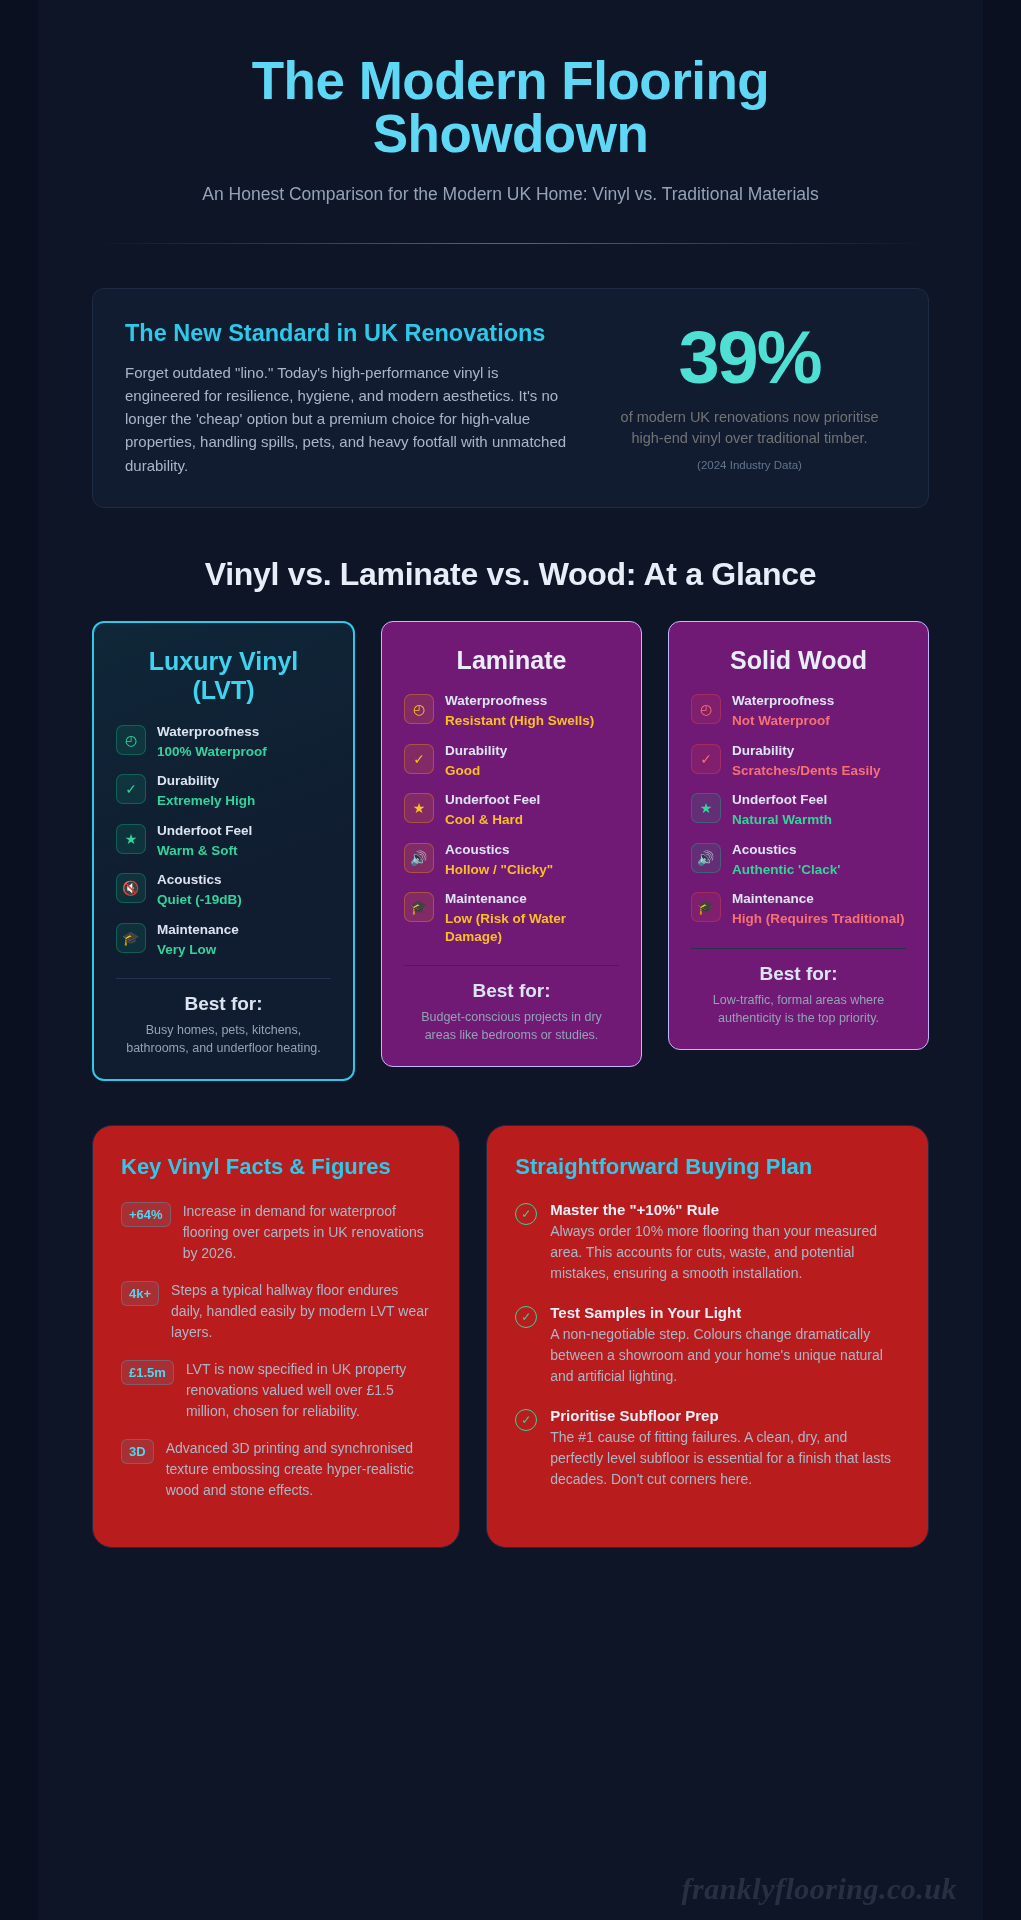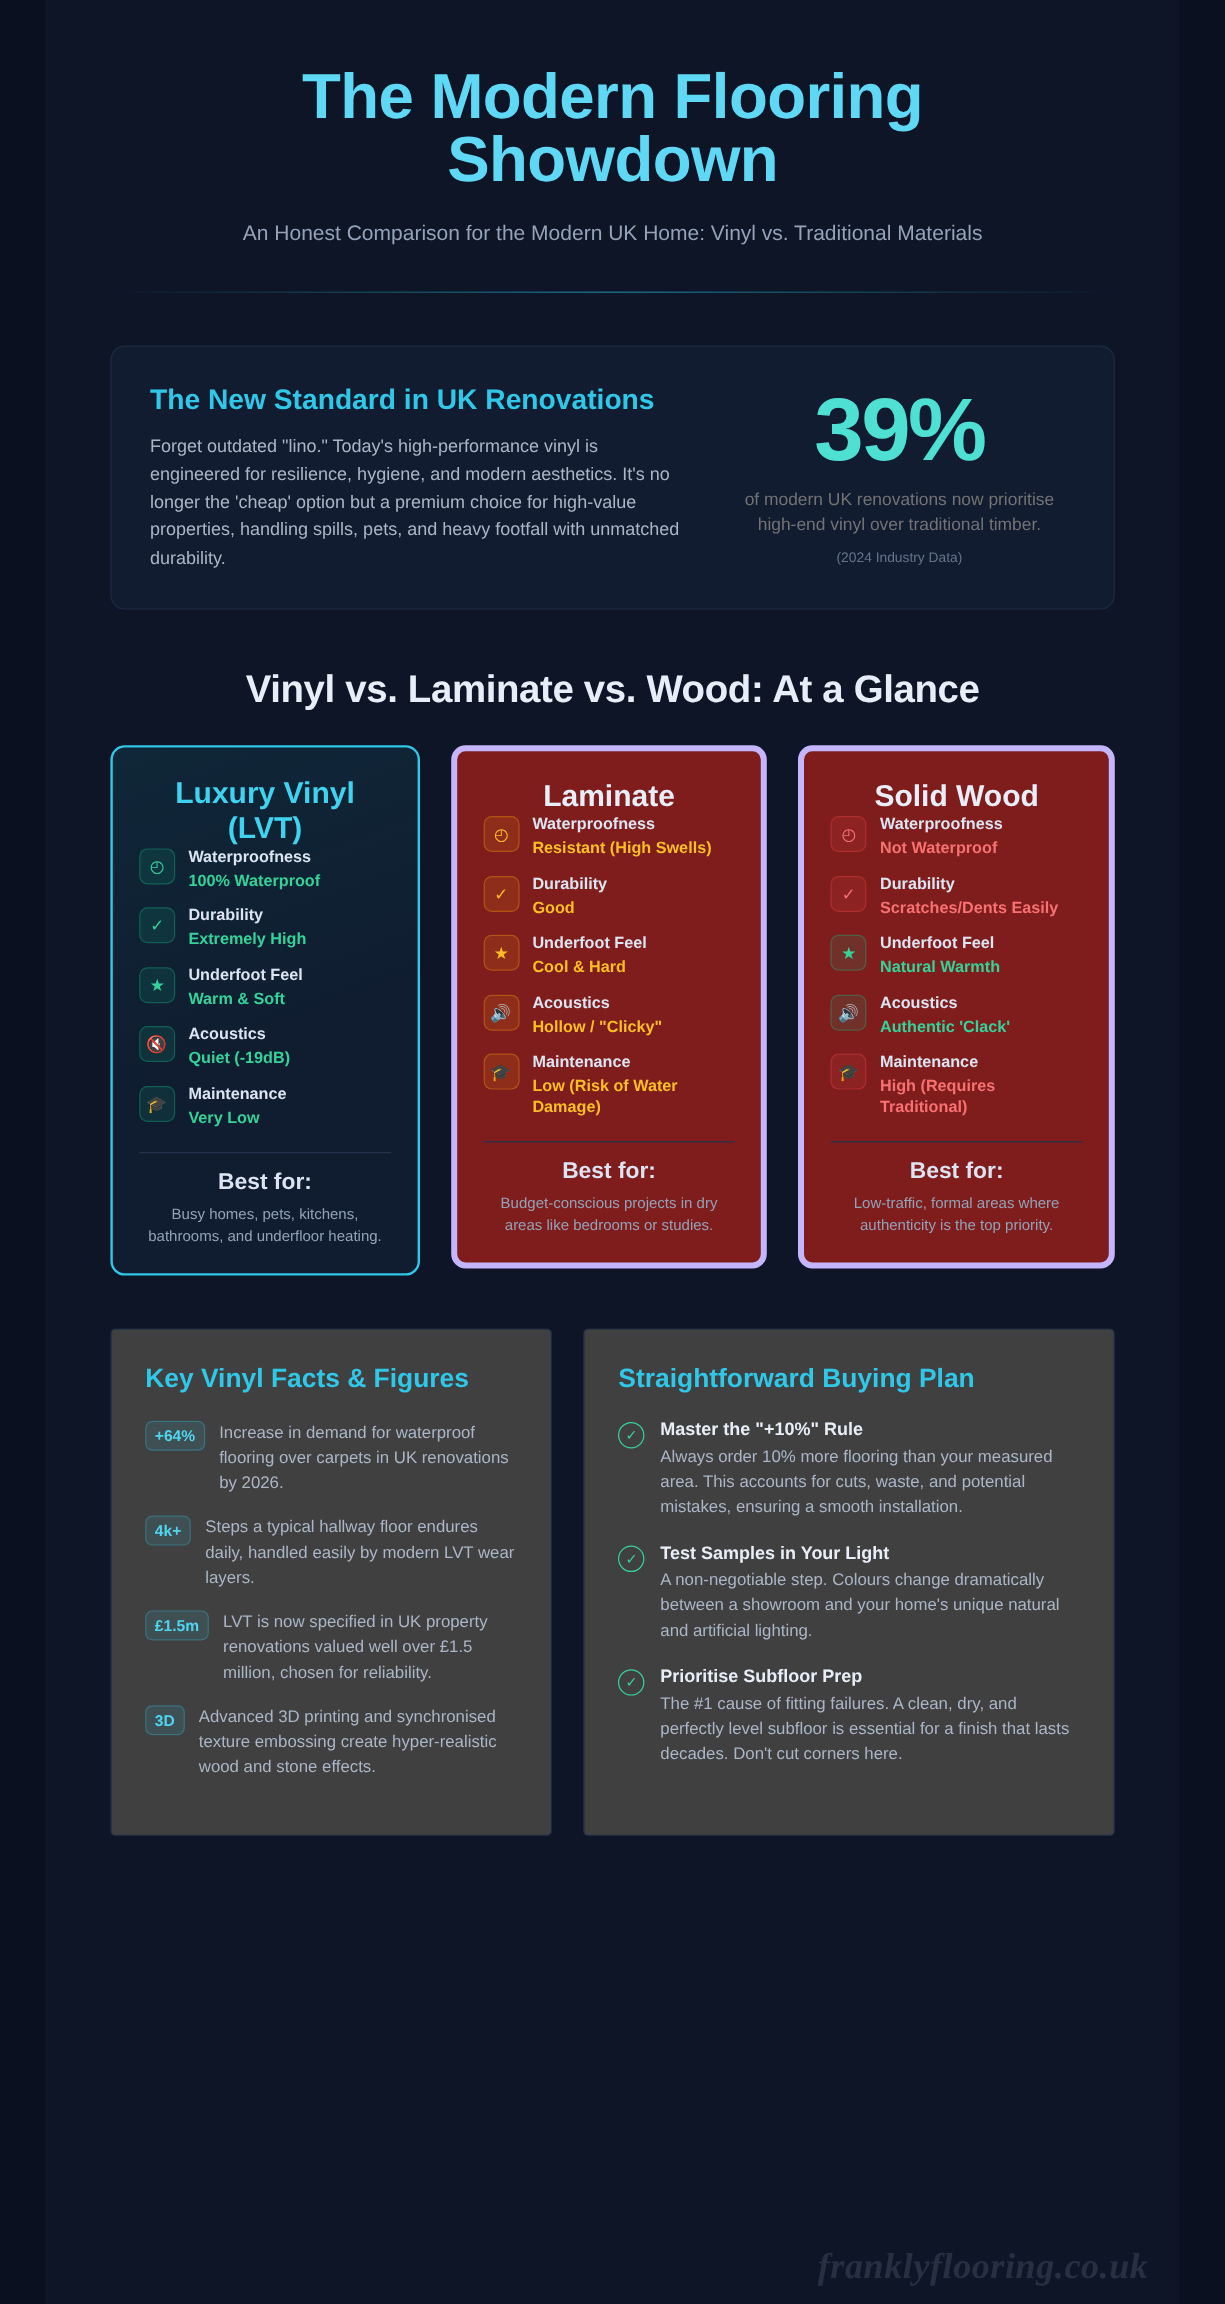--- a/index.html
+++ b/index.html
@@ -107,36 +107,37 @@
   }
 
   
   .cards {
     display: flex;
     gap: 26px;
     align-items: flex-start;
   }
   .card {
     flex: 1 1 0;
-    background: #7f1d1d;
-    border: 5px solid #c4b5fd;
+    background: #701a75;
+    border: 1px solid #c4b5fd;
     border-radius: 12px;
     padding: 24px 22px 22px 22px;
     position: relative;
   }
   .card.highlight {
     background: linear-gradient(160deg, #0f2738 0%, #101c30 60%);
     border: 2px solid #2fc8e8;
   }
   .card-title {
     text-align: center;
     font-size: 25px;
     font-weight: 700;
     color: #e8eef8;
     line-height: 1.18;
+    margin-bottom: 18px;
   }
   .card.highlight .card-title { color: #3fd3ef; }
   .rows { display: flex; flex-direction: column; gap: 13px; }
   .row { display: flex; gap: 11px; align-items: flex-start; }
   .ico {
     flex: 0 0 30px;
     width: 30px; height: 30px;
     border-radius: 7px;
     display: flex; align-items: center; justify-content: center;
     font-size: 14px;
@@ -181,23 +182,23 @@
 
   
   .bottom {
     display: flex;
     gap: 26px;
     margin-top: 44px;
     align-items: stretch;
     padding-bottom: 40px;
   }
   .panel {
-    background: #404040;
+    background: #b91c1c;
     border: 1px solid #1e2b45;
-    border-radius: 4px;
+    border-radius: 20px;
     padding: 28px 28px 30px 28px;
   }
   .panel.facts { flex: 0 0 44%; }
   .panel.plan  { flex: 1 1 auto; }
   .panel-h {
     color: #2fc8e8;
     font-size: 22px;
     font-weight: 700;
     line-height: 1.2;
     margin-bottom: 20px;

